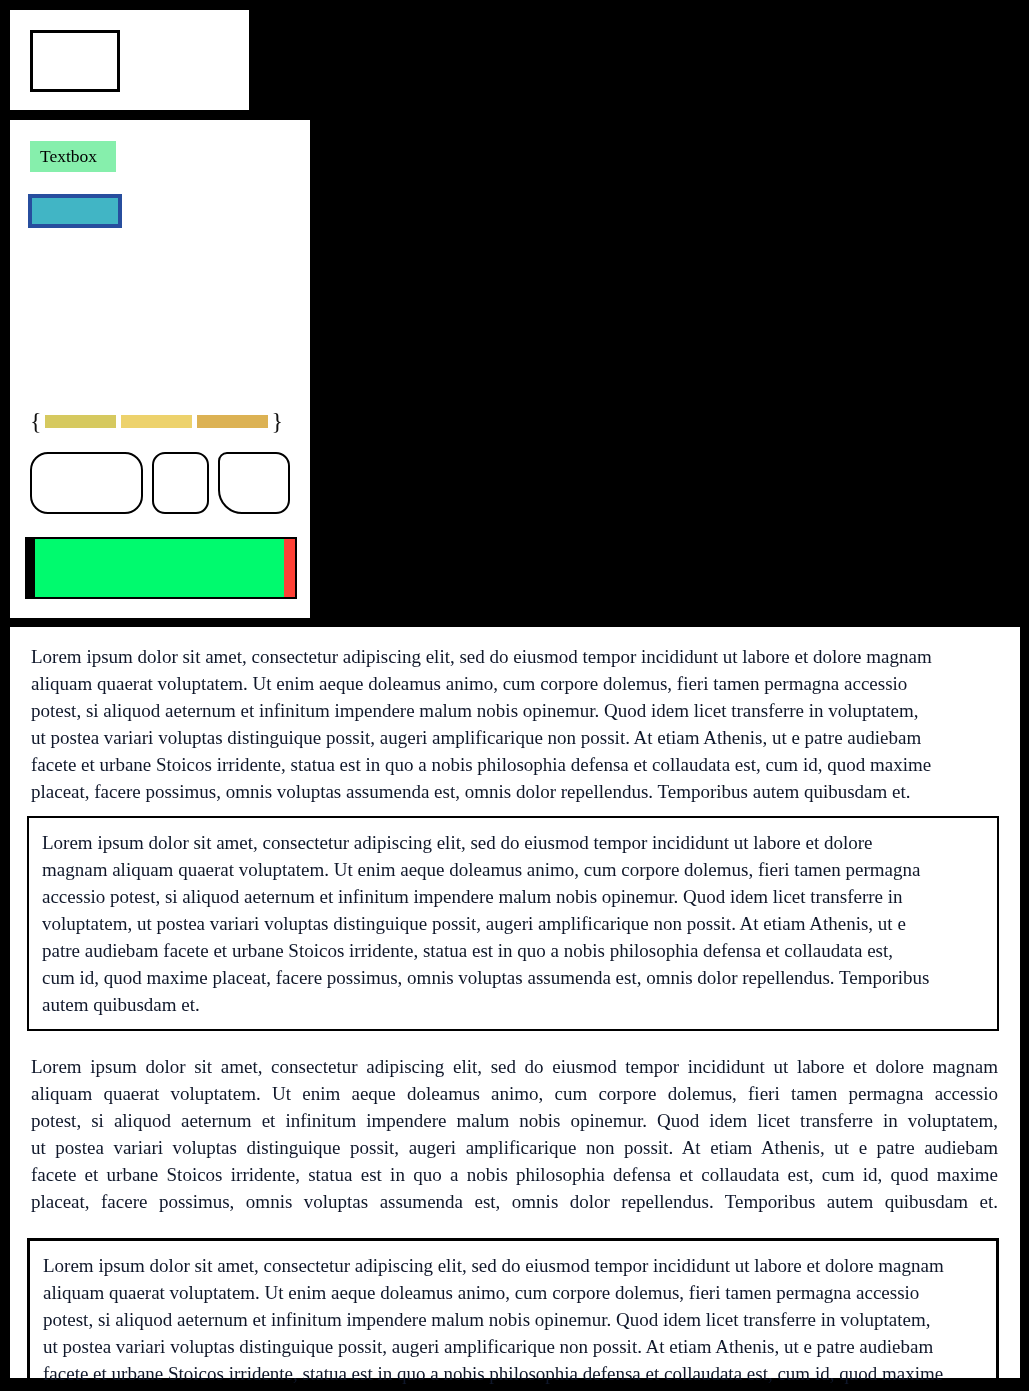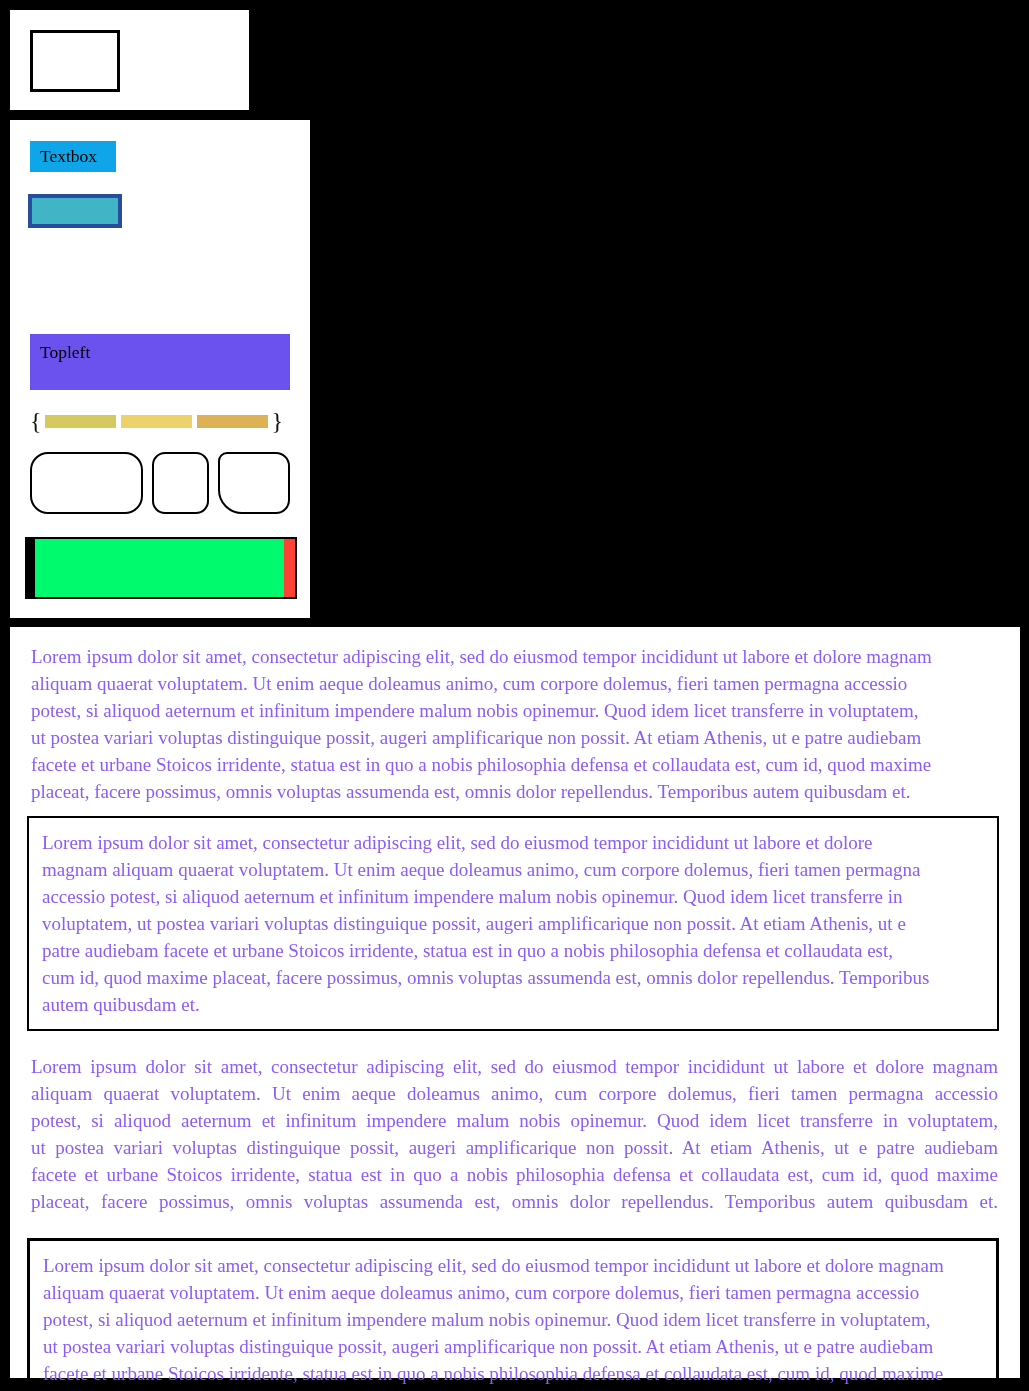--- a/index.html
+++ b/index.html
@@ -48,45 +48,44 @@
                  background: #000; }
   .meter-fill  { position: absolute; left: 10px; top: 2px;
                  width: 249px; height: 58px; background: #00fa6e; }
   .meter-tip   { position: absolute; left: 259px; top: 2px;
                  width: 11px; height: 58px; background: #ff4136; }
 
   
   .para, .tbox {
     font-size: 19px; line-height: 27px;
     white-space: pre-line;
-    color: #8b5cf6;
+    color: #0f172a;
   }
   .tbox { border: 2px solid #000; padding: 11px 13px; margin-left: -4px;
           margin-right: -1px; }
   .tbox-thick { border-width: 3px; }
   .mt-box1 { margin-top: 11px; }
   .mt-para2{ margin-top: 22px; }
   .mt-box2 { margin-top: 23px; }
   .justified { text-align: justify; text-align-last: justify; }
 </style>
 </head>
 <body>
 
 <div class="panel panel-small">
   <div class="stroked-rect"></div>
 </div>
 
 <div class="panel panel-medium">
 
-  <div class="w textbox" style="background: #0ea5e9;">Textbox</div>
+  <div class="w textbox" style="background: #86efac;">Textbox</div>
 
   <div class="w plain-box" style="background: rgb(65, 181, 197);"></div>
 
 
-  <div class="w topleft-box" style="background: rgb(107, 82, 238);">Topleft</div>
 
   <div class="w brace-row">
     <span class="brace">{</span>
     <span class="ybar" style="background: rgb(214, 201, 95);"></span>
     <span class="ybar" style="background: rgb(237, 210, 108);"></span>
     <span class="ybar" style="background: rgb(220, 178, 84);"></span>
     <span class="brace">}</span>
   </div>
 
   <div class="w round-row">

